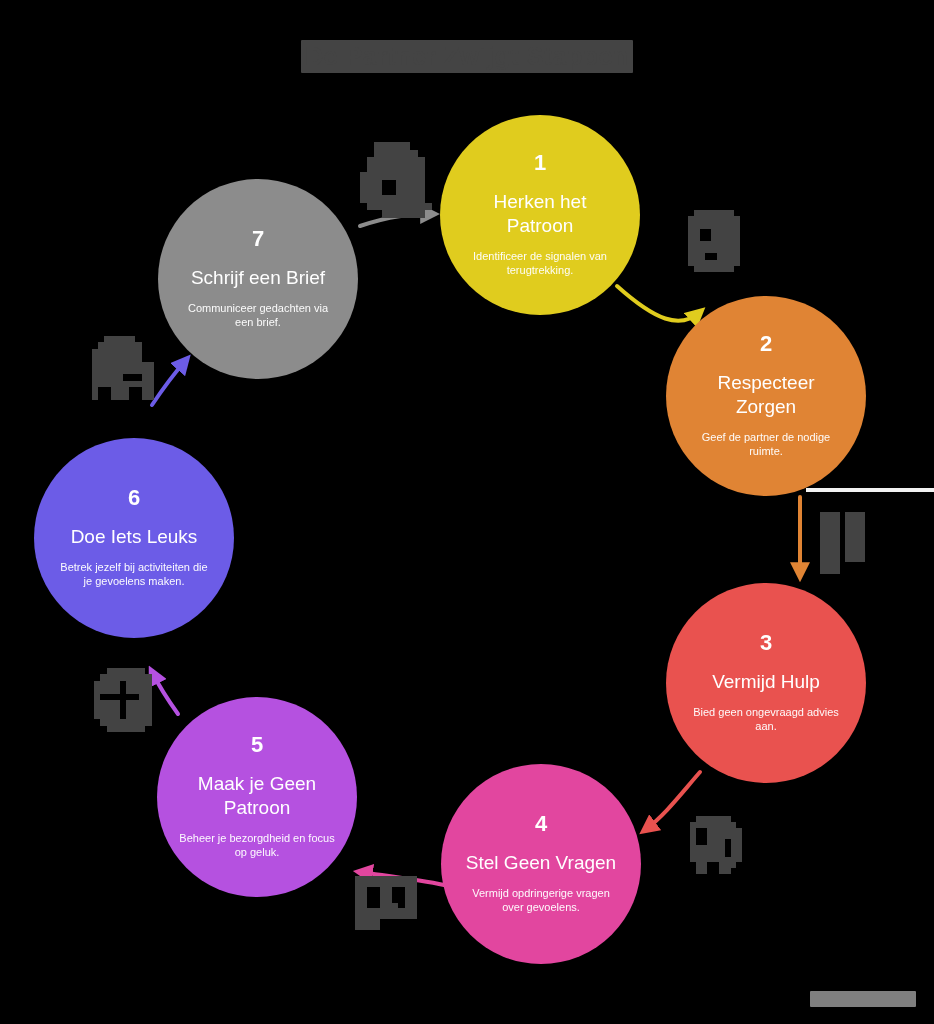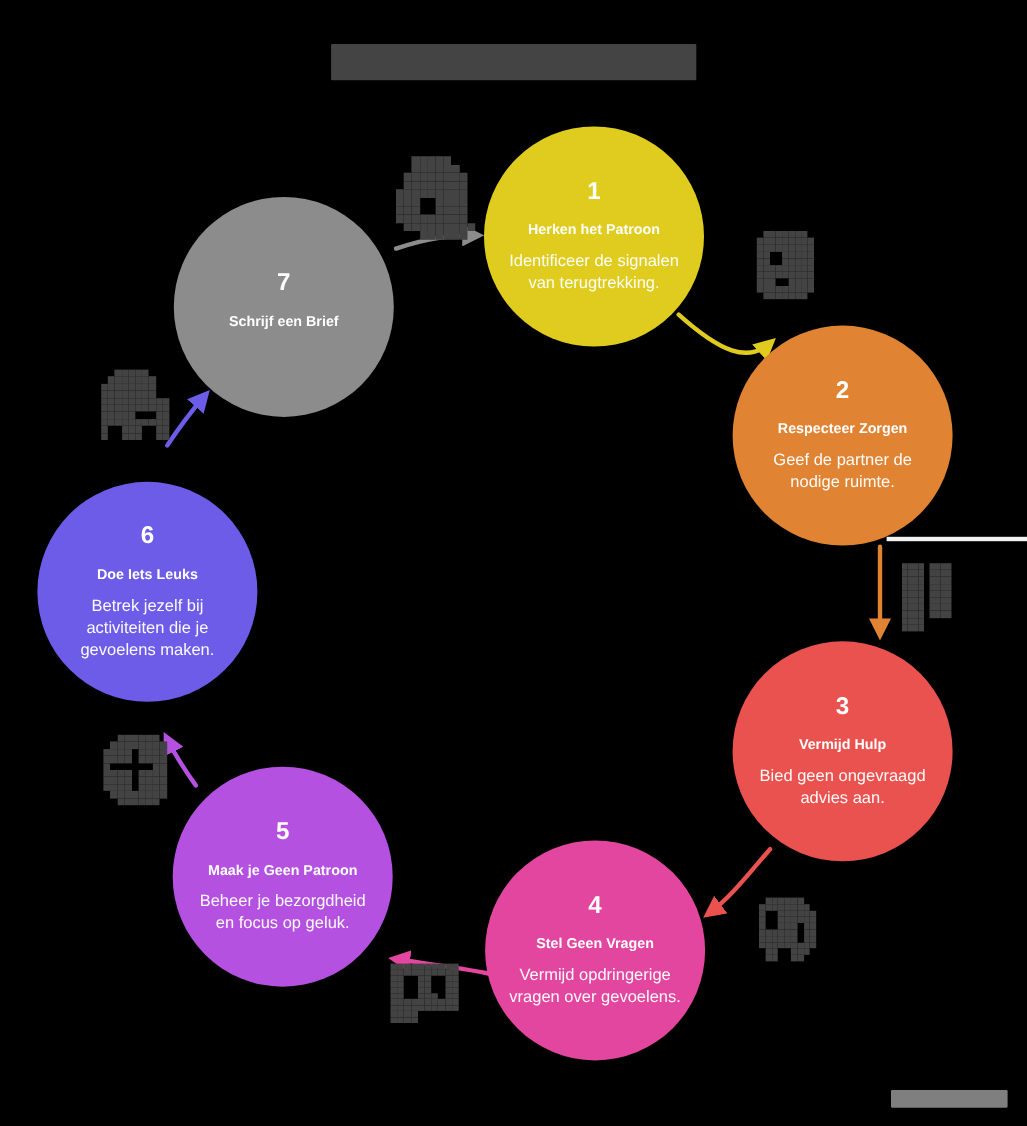--- a/index.html
+++ b/index.html
@@ -65,28 +65,28 @@
     z-index: 4;
     padding: 10px 22px;
   }
   .node .num {
     font-size: 22px;
     font-weight: bold;
     line-height: 1;
     margin-bottom: 16px;
   }
   .node .ttl {
-    font-size: 13px;
-    font-weight: bold;
+    font-size: 19px;
+    font-weight: normal;
     line-height: 1.25;
     margin-bottom: 11px;
     max-width: 160px;
   }
   .node .desc {
-    font-size: 15px;
+    font-size: 11px;
     font-weight: 400;
     line-height: 1.32;
     max-width: 158px;
     opacity: 0.97;
   }
 
   
   .pixicon {
     position: absolute;
     z-index: 5;
@@ -186,20 +186,21 @@
         <div class="desc">Beheer je bezorgdheid en focus op geluk.</div>
       </div>
       <div class="node" style="left: 34px; top: 438px; width: 200px; height: 200px; background: rgb(108, 92, 231);">
         <div class="num">6</div>
         <div class="ttl">Doe Iets Leuks</div>
         <div class="desc">Betrek jezelf bij activiteiten die je gevoelens maken.</div>
       </div>
       <div class="node" style="left: 158px; top: 179px; width: 200px; height: 200px; background: rgb(140, 140, 140);">
         <div class="num">7</div>
         <div class="ttl">Schrijf een Brief</div>
+        <div class="desc">Communiceer gedachten via een brief.</div>
       </div>
     </div>
 
   <div id="icons-root">
       <div class="pixicon" style="left: 360px; top: 142px; width: 72px; height: 76px; grid-template-columns: repeat(10, 1fr); grid-template-rows: repeat(10, 1fr);">
         <i class="off"></i>
         <i class="off"></i>
         <i class="on"></i>
         <i class="on"></i>
         <i class="on"></i>

